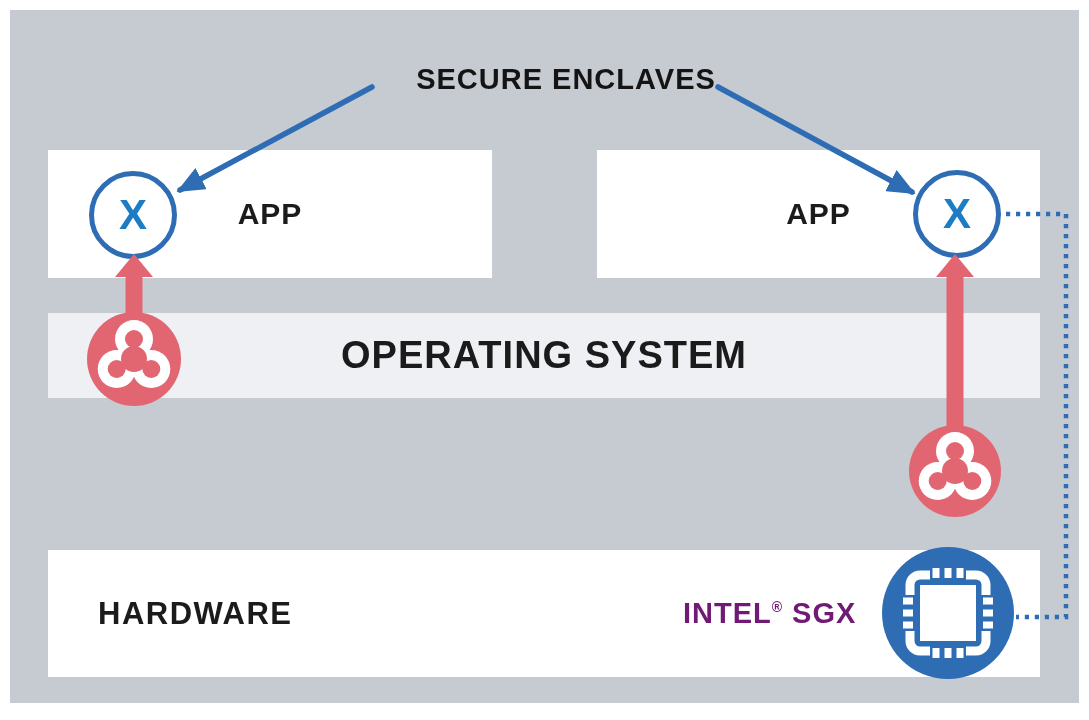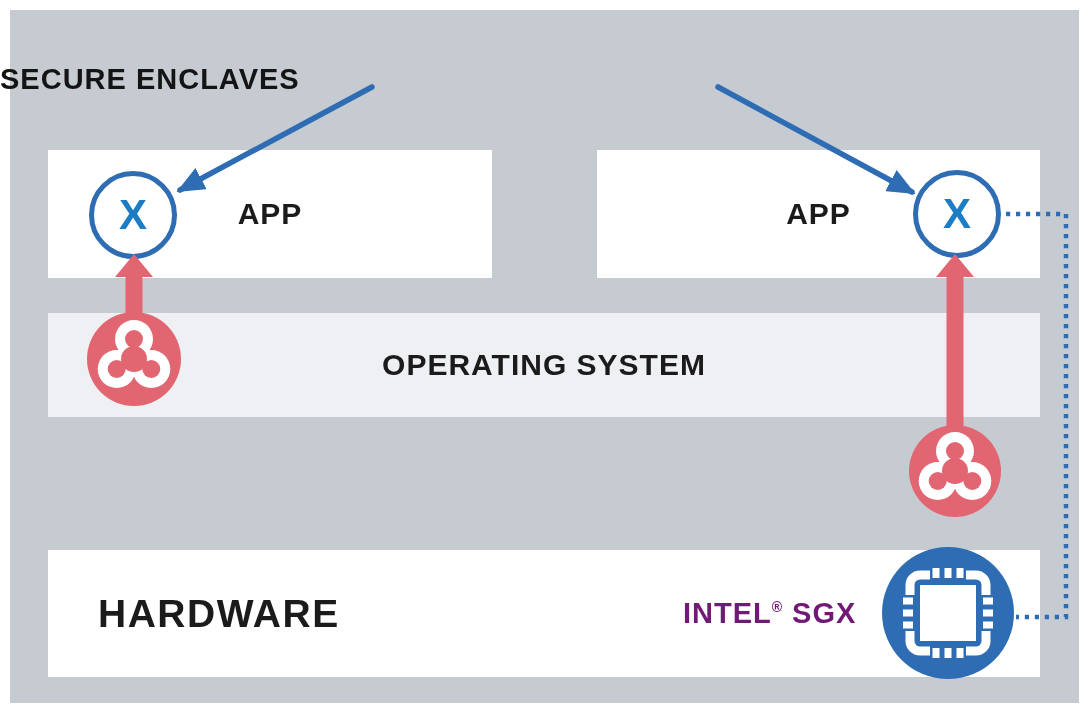--- a/index.html
+++ b/index.html
@@ -5,27 +5,27 @@
   html,body{margin:0;padding:0;background:#ffffff;}
   #canvas{
     position:relative;width:1089px;height:720px;background:#ffffff;
     font-family:"Liberation Sans",sans-serif;overflow:hidden;
   }
   .stage{position:absolute;left:10px;top:10px;width:1069px;height:693px;background:#c6cbd2;}
   .box{position:absolute;display:flex;align-items:center;justify-content:center;
        font-weight:bold;color:#1b1b1b;box-sizing:border-box;}
   .app-left {left:48px;top:150px;width:444px;height:128px;background:#ffffff;font-size:30px;letter-spacing:1px;}
   .app-right{left:597px;top:150px;width:443px;height:128px;background:#ffffff;font-size:30px;letter-spacing:1px;}
-  .os-row   {left:48px;top:313px;width:992px;height:104px;background:#eef0f3;font-size:30px;letter-spacing:1px;}
+  .os-row   {left:48px;top:313px;width:992px;height:85px;background:#eef0f3;font-size:38px;letter-spacing:1px;}
   .vmm-row  {left:48px;top:430px;width:992px;height:87px;background:#eef0f3;font-size:30px;letter-spacing:1px;}
   .hw-row   {left:48px;top:550px;width:992px;height:127px;background:#ffffff;
-             justify-content:flex-start;padding-left:50px;font-size:39px;letter-spacing:1.5px;}
+             justify-content:flex-start;padding-left:50px;font-size:31px;letter-spacing:1.5px;}
   .title{
-    position:absolute;left:0;right:0;top:63px;
-    font-size:29px;font-weight:bold;color:#141414;letter-spacing:1px;
+    position:absolute;left:0;right:0;top:63px;text-align:center;
+    font-size:29px;font-weight:bold;color:#141414;letter-spacing:1px;padding-left:43px;
   }
   .enclave{
     position:absolute;width:88px;height:88px;border-radius:50%;
     background:#ffffff;border:5px solid #2e6cb4;box-sizing:border-box;
     display:flex;align-items:center;justify-content:center;
     font-size:42px;font-weight:bold;color:#1d7dc4;z-index:3;
   }
   .enclave-left {left:89px;top:171px;}
   .enclave-right{left:913px;top:170px;}
   .sgx-label{

